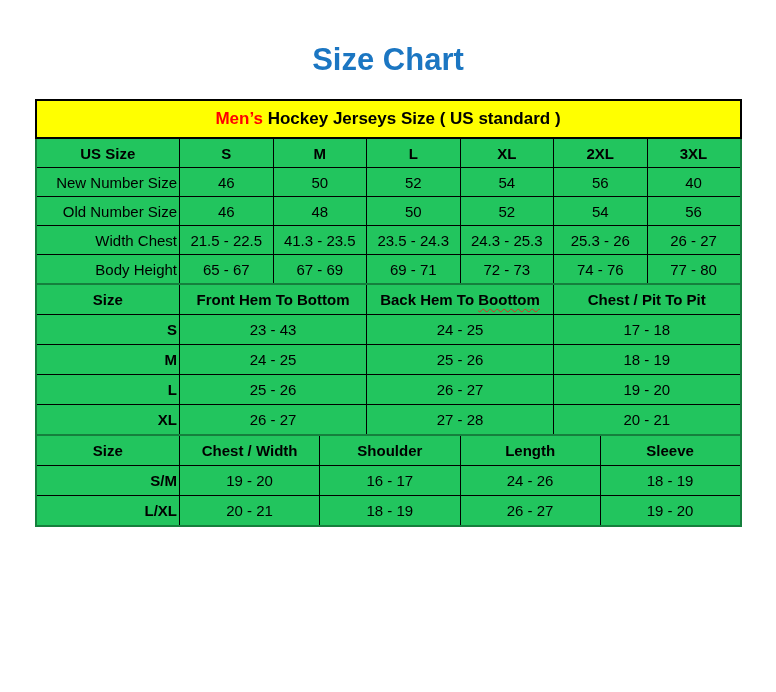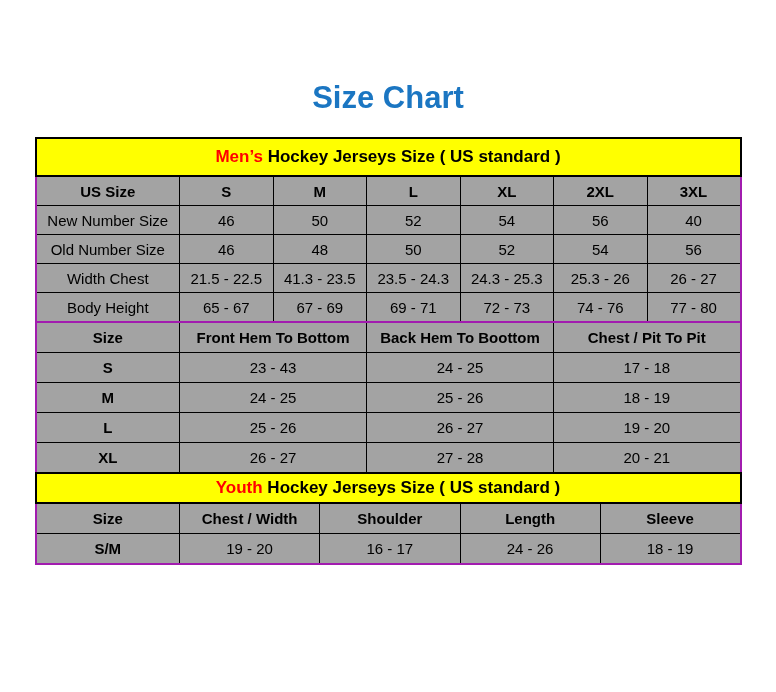--- a/index.html
+++ b/index.html
@@ -11,38 +11,38 @@
     overflow: hidden;
     font-family: "Liberation Sans", sans-serif;
   }
   .page {
     position: relative;
     width: 776px;
     height: 692px;
     background: #ffffff;
   }
   .title {
-    padding-top: 80px;
+    padding-top: 42px;
     text-align: center;
     font-size: 31px;
     line-height: 36px;
     font-weight: 700;
     color: #1b76c2;
     letter-spacing: 0px;
   }
   .tables-wrap {
     width: 707px;
     margin: 21px auto 0 auto;
   }
   table.size-table {
     border-collapse: collapse;
     table-layout: fixed;
     width: 707px;
-    border: 2px solid #a21caf;
-    background: #a3a3a3;
+    border: 2px solid #15803d;
+    background: #22c55e;
   }
   table.size-table + table.size-table {
     margin-top: -2px;
   }
   .size-table th, .size-table td {
     border: 1px solid #000000;
     text-align: center;
     vertical-align: middle;
     padding: 1px 2px;
     color: #000000;
@@ -60,23 +60,24 @@
   .tbl-womens .yellow-header th { height: 31px; }
   .tbl-youth .yellow-header th { height: 26px; }
   .hl { color: #ff0000; }
   .col-head {
     font-weight: 700;
     height: 26px;
   }
   .size-table td { height: 26px; }
   .tbl-womens td, .tbl-womens .col-head { height: 27px; }
   .tbl-youth td, .tbl-youth .col-head { height: 27px; }
-  td.row-label { font-weight: 700; }
+  td.row-label { font-weight: 700; text-align: right; }
   .tbl-mens td.row-label { font-weight: 400; }
   .wavy {
+    text-decoration: underline;
     text-decoration-style: wavy;
     text-decoration-color: #d93025;
     text-decoration-thickness: 1px;
     text-underline-offset: 3px;
   }
 </style>
 </head>
 <body>
 
 <div class="page">
@@ -190,35 +191,39 @@
       </table>
     <table class="size-table tbl-youth">
         <colgroup>
           <col style="width: 144px;">
           <col>
           <col>
           <col>
           <col>
         </colgroup>
         <thead>
-          <tr class="yellow-header">
-            <th colspan="5"><span class="hl">Youth</span><span> Hockey Jerseys Size ( US standard )</span></th>
-          </tr>
           <tr>
             <th class="col-head">Size</th>
             <th class="col-head">Chest / Width</th>
             <th class="col-head">Shoulder</th>
             <th class="col-head">Length</th>
             <th class="col-head">Sleeve</th>
           </tr>
         </thead>
         <tbody>
           <tr>
             <td class="row-label">S/M</td>
             <td>19 - 20</td>
             <td>16 - 17</td>
             <td>24 - 26</td>
             <td>18 - 19</td>
+          </tr>
+          <tr>
+            <td class="row-label">L/XL</td>
+            <td>20 - 21</td>
+            <td>18 - 19</td>
+            <td>26 - 27</td>
+            <td>19 - 20</td>
           </tr>
         </tbody>
       </table>
   </div>
 </div>
 
 </body></html>

